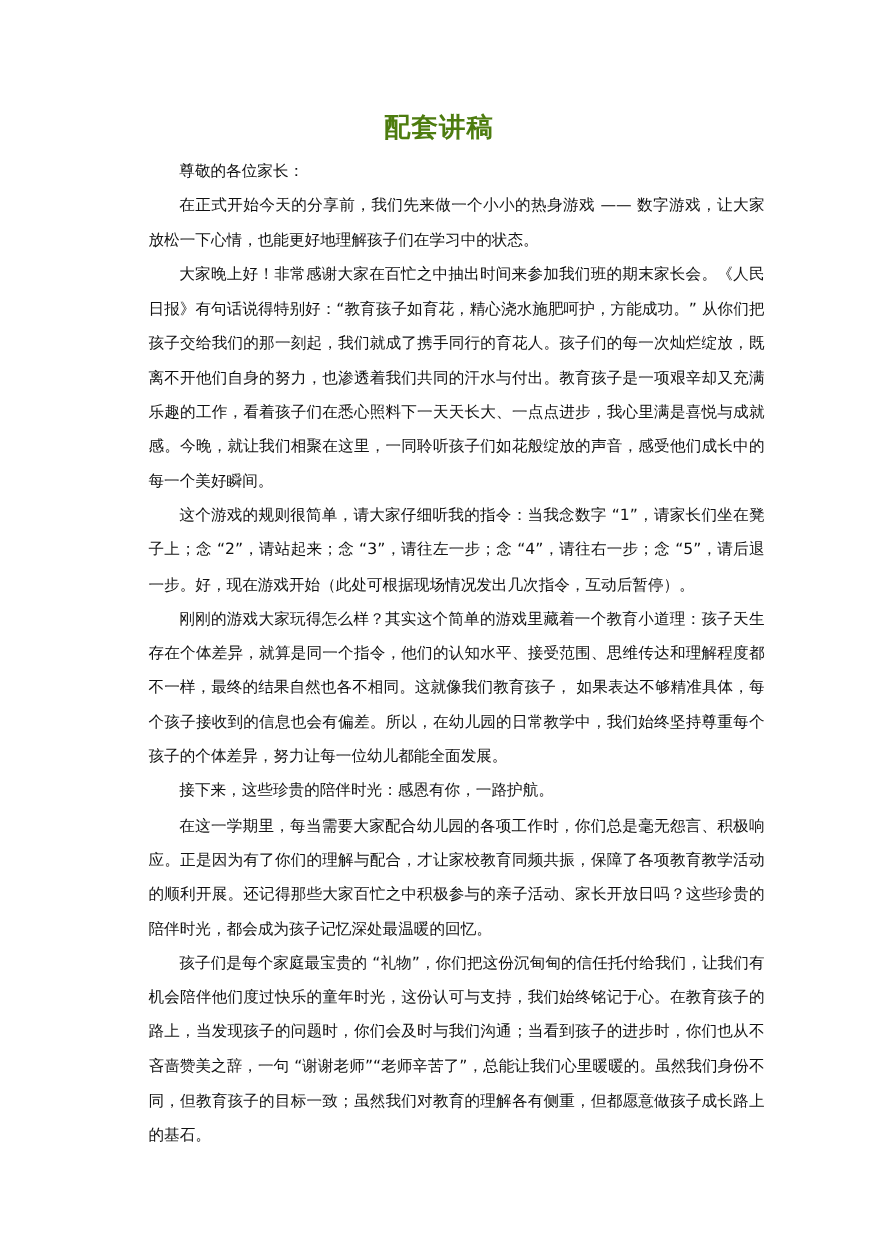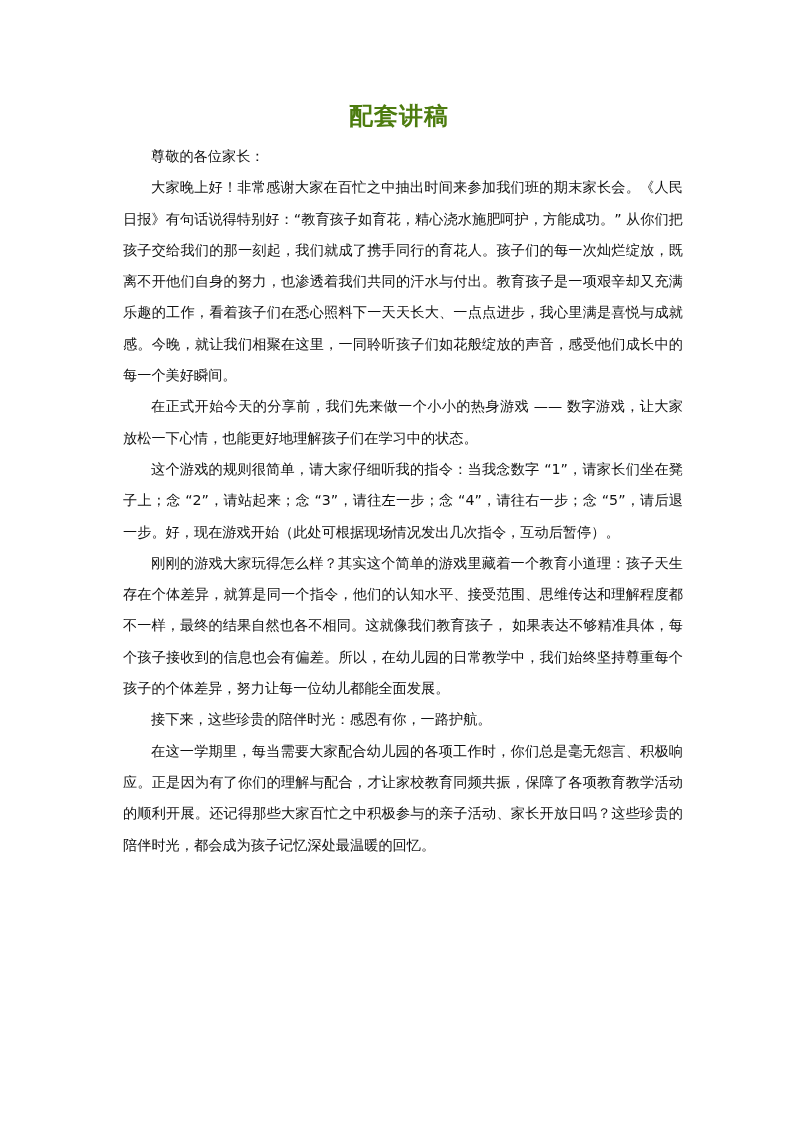--- a/index.html
+++ b/index.html
@@ -1,31 +1,32 @@
 <!DOCTYPE html>
 <html><head>
 <meta charset="utf-8">
 <style>
   html, body { margin: 0; padding: 0; background: #ffffff; }
   body { width: 794px; height: 1123px; position: relative; overflow: hidden;
          font-family: "DejaVu Sans", "Liberation Sans", sans-serif; color: #111; }
   .page { position: absolute; left: 119px; top: 0; width: 560px; }
   .title { position: absolute; top: 100px; left: 0; width: 560px; text-align: center;
            font-size: 24px; font-weight: bold; letter-spacing: 1px; color: #4d7c0f; }
-  .body { position: absolute; top: 141px; left: 4px; width: 560px; }
+  .body { position: absolute; top: 141px; left: 16px; width: 560px; }
   .para { margin: 0; font-size: 14.2px; line-height: 31.3px; text-indent: 28px;
           text-align: justify; text-justify: inter-character; word-break: break-all; }
 </style>
 </head>
 <body>
 
 <div class="page">
   <div class="title">配套讲稿</div>
   <div class="body">
     <p class="para">尊敬的各位家长：</p>
+    <p class="para">在正式开始今天的分享前，我们先来做一个小小的热身游戏 —— 数字游戏，让大家放松一下心情，也能更好地理解孩子们在学习中的状态。</p>
     <p class="para">大家晚上好！非常感谢大家在百忙之中抽出时间来参加我们班的期末家长会。《人民日报》有句话说得特别好：“教育孩子如育花，精心浇水施肥呵护，方能成功。” 从你们把孩子交给我们的那一刻起，我们就成了携手同行的育花人。孩子们的每一次灿烂绽放，既离不开他们自身的努力，也渗透着我们共同的汗水与付出。教育孩子是一项艰辛却又充满乐趣的工作，看着孩子们在悉心照料下一天天长大、一点点进步，我心里满是喜悦与成就感。今晚，就让我们相聚在这里，一同聆听孩子们如花般绽放的声音，感受他们成长中的每一个美好瞬间。</p>
-    <p class="para">在正式开始今天的分享前，我们先来做一个小小的热身游戏 —— 数字游戏，让大家放松一下心情，也能更好地理解孩子们在学习中的状态。</p>
     <p class="para">这个游戏的规则很简单，请大家仔细听我的指令：当我念数字 “1”，请家长们坐在凳子上；念 “2”，请站起来；念 “3”，请往左一步；念 “4”，请往右一步；念 “5”，请后退一步。好，现在游戏开始（此处可根据现场情况发出几次指令，互动后暂停）。</p>
     <p class="para">刚刚的游戏大家玩得怎么样？其实这个简单的游戏里藏着一个教育小道理：孩子天生存在个体差异，就算是同一个指令，他们的认知水平、接受范围、思维传达和理解程度都不一样，最终的结果自然也各不相同。这就像我们教育孩子， 如果表达不够精准具体，每个孩子接收到的信息也会有偏差。所以，在幼儿园的日常教学中，我们始终坚持尊重每个孩子的个体差异，努力让每一位幼儿都能全面发展。</p>
     <p class="para">接下来，这些珍贵的陪伴时光：感恩有你，一路护航。</p>
     <p class="para">在这一学期里，每当需要大家配合幼儿园的各项工作时，你们总是毫无怨言、积极响应。正是因为有了你们的理解与配合，才让家校教育同频共振，保障了各项教育教学活动的顺利开展。还记得那些大家百忙之中积极参与的亲子活动、家长开放日吗？这些珍贵的陪伴时光，都会成为孩子记忆深处最温暖的回忆。</p>
+    <p class="para">孩子们是每个家庭最宝贵的 “礼物”，你们把这份沉甸甸的信任托付给我们，让我们有机会陪伴他们度过快乐的童年时光，这份认可与支持，我们始终铭记于心。在教育孩子的路上，当发现孩子的问题时，你们会及时与我们沟通；当看到孩子的进步时，你们也从不吝啬赞美之辞，一句 “谢谢老师”“老师辛苦了”，总能让我们心里暖暖的。虽然我们身份不同，但教育孩子的目标一致；虽然我们对教育的理解各有侧重，但都愿意做孩子成长路上的基石。</p>
   </div>
 </div>
 
 </body></html>

